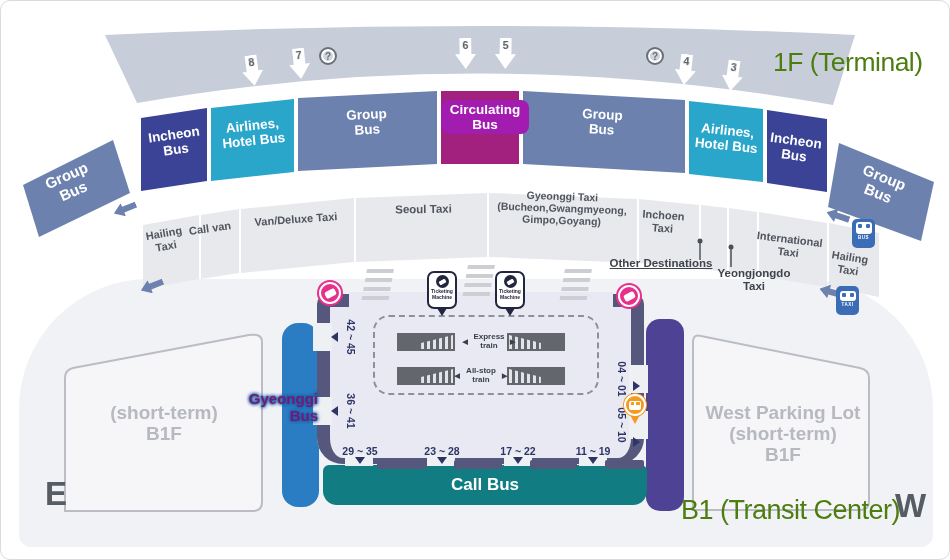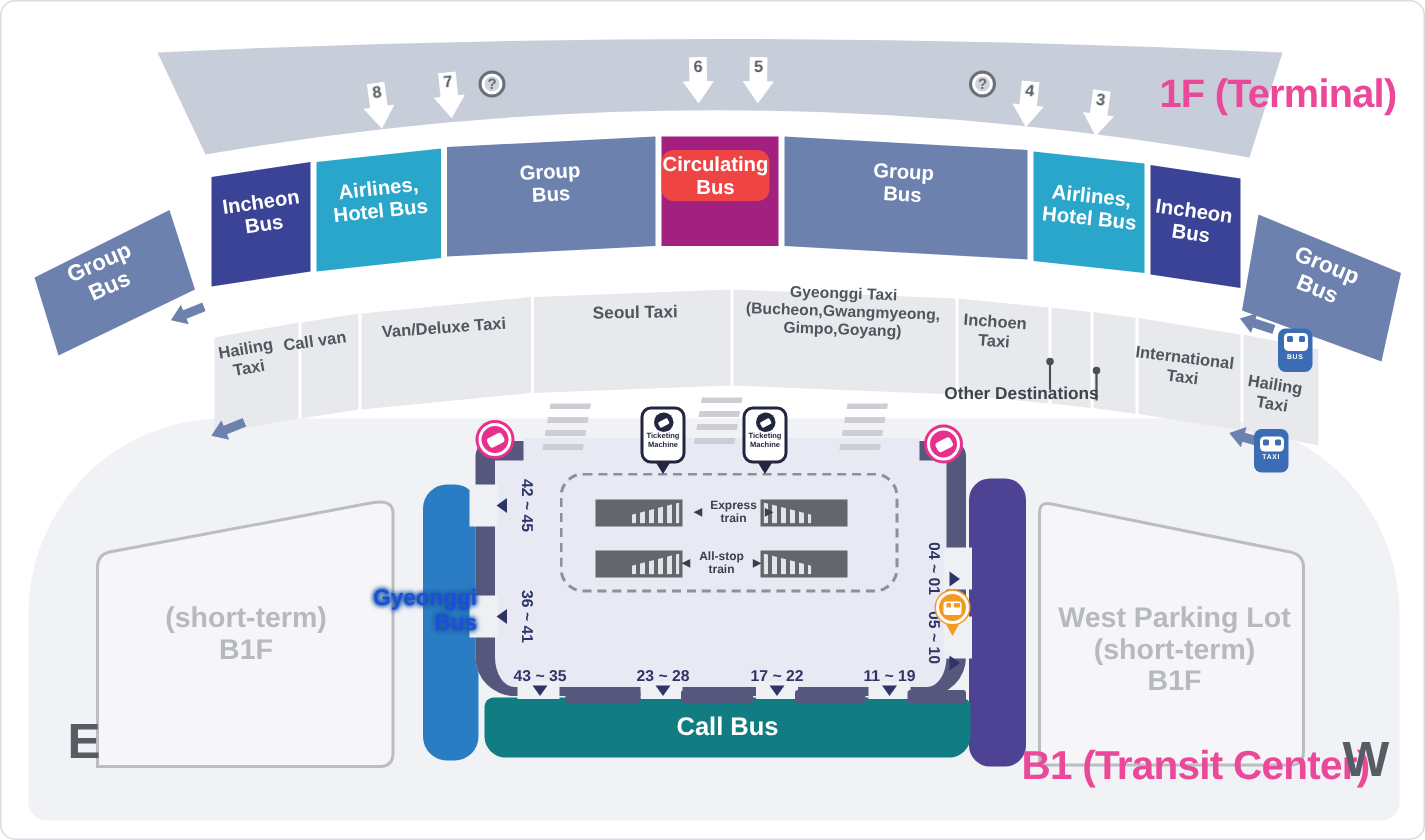--- a/index.html
+++ b/index.html
@@ -6,21 +6,21 @@
   #stage{position:relative;width:950px;height:560px;background:#fff;border:1px solid #d9dbde;border-radius:10px;overflow:hidden;box-sizing:border-box;}
   .abs{position:absolute;}
   svg.layer{position:absolute;left:0;top:0;}
   .seg-label{position:absolute;color:#fff;font-weight:bold;text-align:center;line-height:1.12;font-size:13.5px;}
   .taxi-label{position:absolute;color:#50555e;font-weight:bold;text-align:center;line-height:1.15;font-size:11px;}
   .bay{position:absolute;color:#2e3566;font-weight:bold;font-size:10.5px;white-space:nowrap;text-align:center;width:64px;}
   .bayv{position:absolute;color:#2e3566;font-weight:bold;font-size:10.5px;white-space:nowrap;text-align:center;width:44px;}
   .tri-down{position:absolute;width:0;height:0;border-left:5px solid transparent;border-right:5px solid transparent;border-top:7px solid #2e3566;}
   .tri-left{position:absolute;width:0;height:0;border-top:5px solid transparent;border-bottom:5px solid transparent;border-right:7px solid #2e3566;}
   .tri-right{position:absolute;width:0;height:0;border-top:5px solid transparent;border-bottom:5px solid transparent;border-left:7px solid #2e3566;}
-  .title{position:absolute;color:#ec4899;font-weight:bold;font-size:27px;letter-spacing:-0.5px;white-space:nowrap;}
+  .title{position:absolute;color:#4d7c0f;font-weight:normal;font-size:27px;letter-spacing:-0.5px;white-space:nowrap;}
   .ew{position:absolute;color:#565c64;font-weight:bold;font-size:33px;}
   .parking-text{position:absolute;color:#b6b9bf;font-weight:bold;font-size:19px;text-align:center;line-height:1.1;}
   .xwalk{position:absolute;width:27px;height:34px;transform:skewX(-10deg);
          background:repeating-linear-gradient(180deg,#cdced4 0 4px,rgba(255,255,255,0) 4px 9px);}
   .white-arrow{position:absolute;width:21px;height:31px;background:#fff;text-align:center;
      font-size:11px;font-weight:bold;color:#585d66;padding-top:1px;box-sizing:border-box;
      clip-path:polygon(22% 0,78% 0,78% 52%,100% 52%,50% 100%,0 52%,22% 52%);
      filter:drop-shadow(0 1px 1px rgba(80,90,110,.45));}
   .q-icon{position:absolute;width:18px;height:18px;border:2px solid #6b7078;border-radius:50%;
      box-shadow:inset 0 0 0 2px #fff;background:#cfd4dd;color:#6b7078;font-size:10px;font-weight:bold;
@@ -166,69 +166,70 @@
       </div>
     <div class="stxt">Ticketing Machine</div>
     <div class="tail"></div>
   </div>
 
 
   <div class="bayv" style="left:328px;top:330px;transform:rotate(90deg);z-index:6;">42 ~ 45</div>
   <div class="bayv" style="left:328px;top:404px;transform:rotate(90deg);z-index:6;">36 ~ 41</div>
   <div class="bayv" style="left:599px;top:372px;transform:rotate(90deg);z-index:6;">04 ~ 01</div>
   <div class="bayv" style="left:599px;top:418px;transform:rotate(90deg);z-index:6;">05 ~ 10</div>
-  <div class="bay" style="left:327px;top:444px;z-index:6;">43 ~ 35</div>
+  <div class="bay" style="left:327px;top:444px;z-index:6;">29 ~ 35</div>
   <div class="bay" style="left:409px;top:444px;z-index:6;">23 ~ 28</div>
   <div class="bay" style="left:485px;top:444px;z-index:6;">17 ~ 22</div>
   <div class="bay" style="left:560px;top:444px;z-index:6;">11 ~ 19</div>
   <div class="tri-left" style="left:330px;top:331px;z-index:6;"></div>
   <div class="tri-left" style="left:330px;top:405px;z-index:6;"></div>
   <div class="tri-right" style="left:632px;top:380px;z-index:6;"></div>
   <div class="tri-right" style="left:632px;top:436px;z-index:6;"></div>
   <div class="tri-down" style="left:354px;top:456px;z-index:6;"></div>
   <div class="tri-down" style="left:436px;top:456px;z-index:6;"></div>
   <div class="tri-down" style="left:512px;top:456px;z-index:6;"></div>
   <div class="tri-down" style="left:587px;top:456px;z-index:6;"></div>
 
   <div class="pink-circle" style="left:318px;top:281px;z-index:7;">
       <div class="tkt"></div>
     </div>
   <div class="pink-circle" style="left:617px;top:284px;z-index:7;">
       <div class="tkt"></div>
     </div>
 
-  <div class="abs" style="left:233px;top:390px;width:84px;text-align:right;color:#1d4ed8;font-weight:bold;font-size:15px;line-height:1.1;z-index:7;
+  <div class="abs" style="left:233px;top:390px;width:84px;text-align:right;color:#701a75;font-weight:bold;font-size:15px;line-height:1.1;z-index:7;
               text-shadow:0 0 3px #1d5fa8,0 0 3px #1d5fa8,0 0 4px #1d5fa8;">Gyeonggi Bus</div>
   <div class="pin" style="left:623px;top:393px;">
     <div class="body">
         <div class="w1"></div>
         <div class="w2"></div>
       </div>
   </div>
   <div class="pin-tail" style="left:628px;top:412px;"></div>
 
   <div class="seg-label" style="left:37px;top:166px;width:64px;font-size:15px;transform:rotate(-24deg);">Group Bus</div>
   <div class="seg-label" style="left:142px;top:126px;width:64px;transform:rotate(-8deg);">Incheon Bus</div>
   <div class="seg-label" style="left:212px;top:117px;width:80px;transform:rotate(-6deg);">Airlines, Hotel Bus</div>
   <div class="seg-label" style="left:333px;top:106px;width:66px;transform:rotate(-3deg);">Group Bus</div>
-  <div class="seg-label" style="left:440px;top:99px;width:72px;background:#ef4444;border-radius:8px;padding:2px 0;">Circulating Bus</div>
+  <div class="seg-label" style="left:440px;top:99px;width:88px;background:#a21caf;border-radius:8px;padding:2px 0;">Circulating Bus</div>
   <div class="seg-label" style="left:568px;top:106px;width:66px;transform:rotate(3deg);">Group Bus</div>
   <div class="seg-label" style="left:686px;top:122px;width:80px;transform:rotate(6deg);">Airlines, Hotel Bus</div>
   <div class="seg-label" style="left:762px;top:132px;width:64px;transform:rotate(8deg);">Incheon Bus</div>
   <div class="seg-label" style="left:848px;top:168px;width:64px;font-size:15px;transform:rotate(22deg);">Group Bus</div>
 
   <div class="taxi-label" style="left:142px;top:226px;width:44px;transform:rotate(-10deg);">Hailing Taxi</div>
   <div class="taxi-label" style="left:184px;top:221px;width:50px;transform:rotate(-8deg);">Call van</div>
   <div class="taxi-label" style="left:240px;top:212px;width:110px;transform:rotate(-4deg);">Van/Deluxe Taxi</div>
   <div class="taxi-label" style="left:380px;top:202px;width:85px;font-size:11.5px;transform:rotate(-1deg);">Seoul Taxi</div>
   <div class="taxi-label" style="left:490px;top:189px;width:142px;font-size:10.5px;transform:rotate(2deg);">Gyeonggi Taxi (Bucheon,Gwangmyeong, Gimpo,Goyang)</div>
   <div class="taxi-label" style="left:634px;top:208px;width:56px;transform:rotate(4deg);">Inchoen Taxi</div>
   <div class="taxi-label" style="left:750px;top:232px;width:76px;transform:rotate(7deg);">International Taxi</div>
   <div class="taxi-label" style="left:824px;top:250px;width:48px;transform:rotate(9deg);">Hailing Taxi</div>
-  <div class="taxi-label" style="left:625px;top:256px;width:110px;font-size:11.5px;color:#3f444c;">Other Destinations</div>
+  <div class="taxi-label" style="left:605px;top:256px;width:110px;font-size:11.5px;color:#3f444c;text-decoration:underline;">Other Destinations</div>
+  <div class="taxi-label" style="left:712px;top:266px;width:82px;font-size:11.5px;color:#3f444c;">Yeongjongdo Taxi</div>
 
   <div class="white-arrow" style="left:241px;top:54px;transform:rotate(-8deg);z-index:7;">8</div>
   <div class="white-arrow" style="left:288px;top:47px;transform:rotate(-6deg);z-index:7;">7</div>
   <div class="white-arrow" style="left:454px;top:37px;transform:rotate(-1deg);z-index:7;">6</div>
   <div class="white-arrow" style="left:494px;top:37px;transform:rotate(1deg);z-index:7;">5</div>
   <div class="white-arrow" style="left:674px;top:53px;transform:rotate(6deg);z-index:7;">4</div>
   <div class="white-arrow" style="left:721px;top:59px;transform:rotate(8deg);z-index:7;">3</div>
   <div class="q-icon" style="left:318px;top:46px;z-index:7;">?</div>
   <div class="q-icon" style="left:645px;top:46px;z-index:7;">?</div>
 

